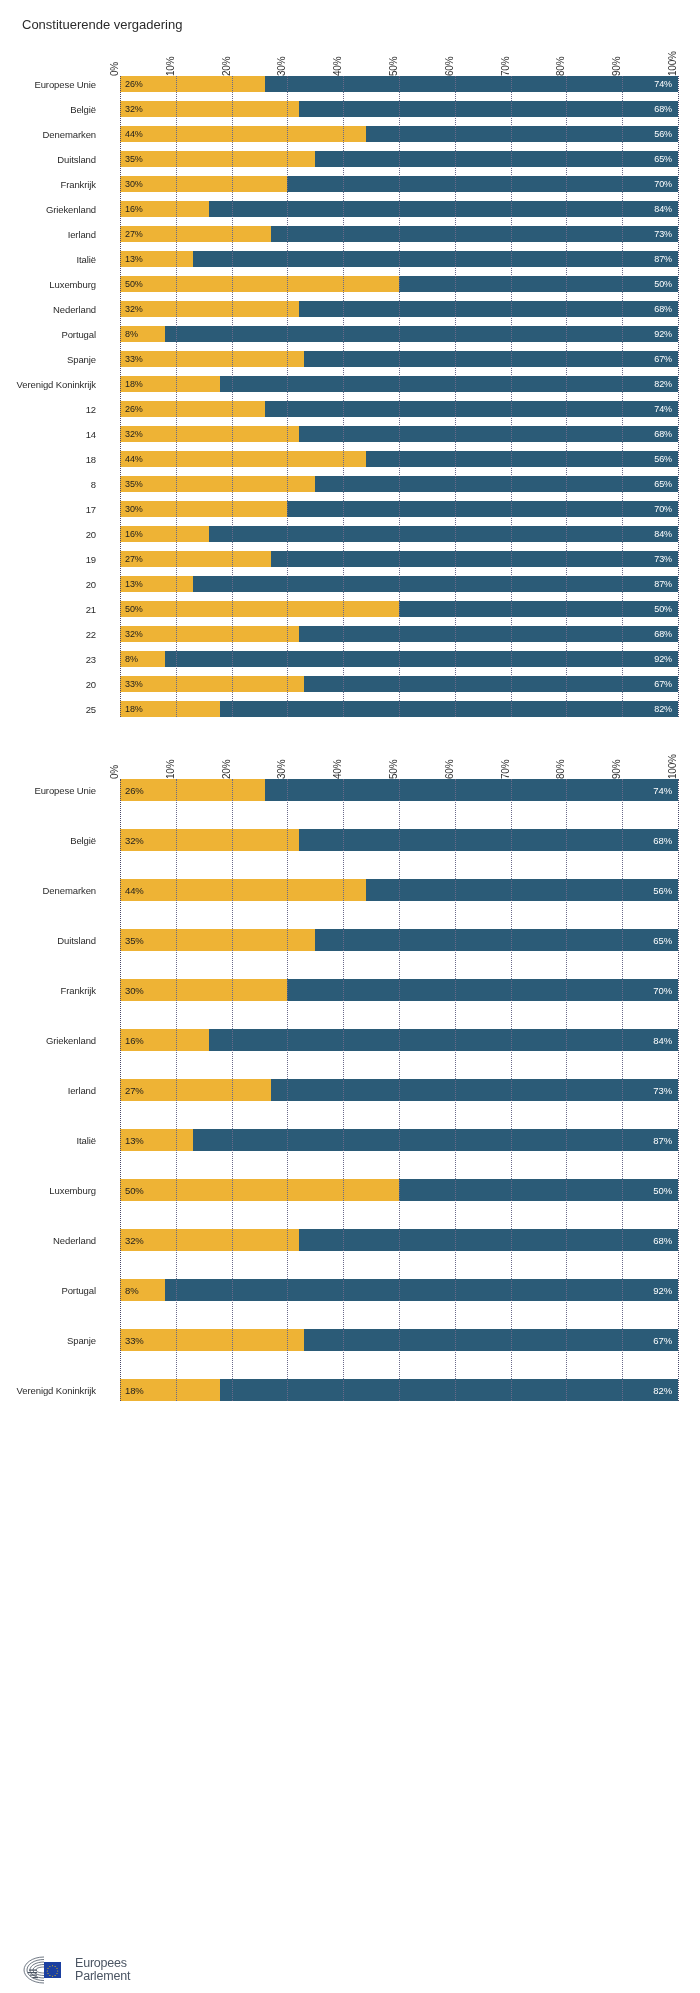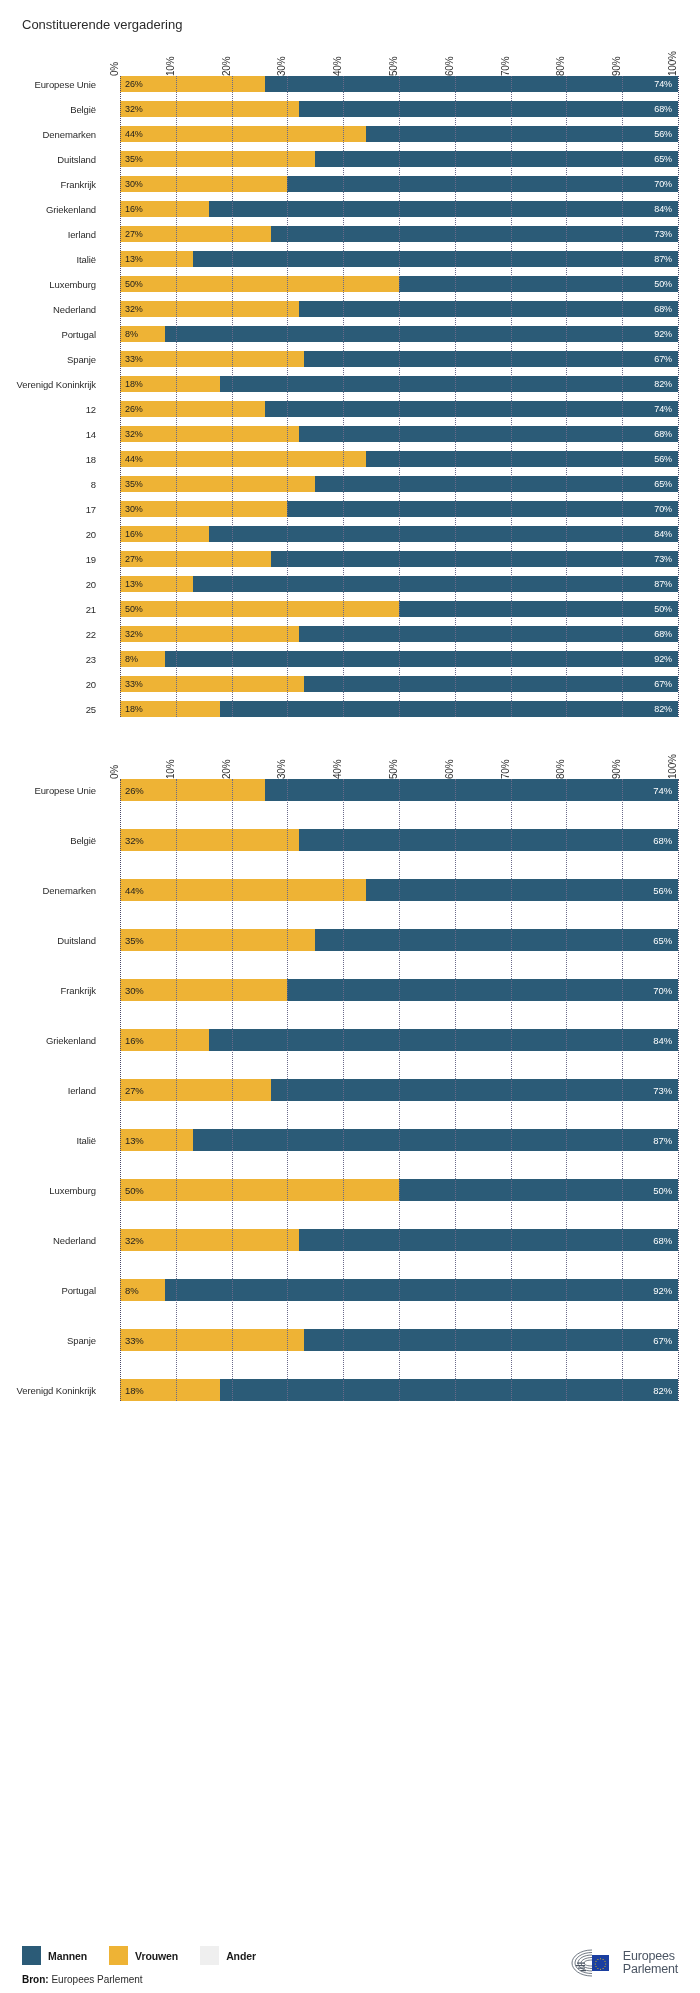--- a/index.html
+++ b/index.html
@@ -727,40 +727,20 @@
               <span class="bar-val">82%</span>
             </div>
           </div>
         </div>
       </div>
   </div>
 </div>
 
 <div class="footer">
   <div class="footer-inner">
-    <div>
-      <div class="legend">
-        <div class="legend-item">
-          <span class="swatch men"></span>
-          <span class="legend-label">Mannen</span>
-        </div>
-        <div class="legend-item">
-          <span class="swatch women"></span>
-          <span class="legend-label">Vrouwen</span>
-        </div>
-        <div class="legend-item">
-          <span class="swatch other"></span>
-          <span class="legend-label">Ander</span>
-        </div>
-      </div>
-      <div class="source">
-        <b>Bron:</b>
-        <span>Europees Parlement</span>
-      </div>
-    </div>
 
     <div class="ep-logo">
       <span class="ep-mark">
         <svg viewBox="0 0 92 60" width="46" height="30" aria-hidden="true">
           <g fill="none" stroke="#4b5563" stroke-width="1.6">
             <path d="M44 4 C20 4 4 17 4 30 C4 43 20 56 44 56"></path>
             <path d="M44 9 C24 9 10 19 10 30 C10 41 24 51 44 51"></path>
             <path d="M44 14 C28 14 16 21 16 30 C16 39 28 46 44 46"></path>
             <path d="M44 19 C32 19 22 24 22 30 C22 36 32 41 44 41"></path>
             <path d="M44 24 C36 24 28 26 28 30 C28 34 36 36 44 36"></path>

